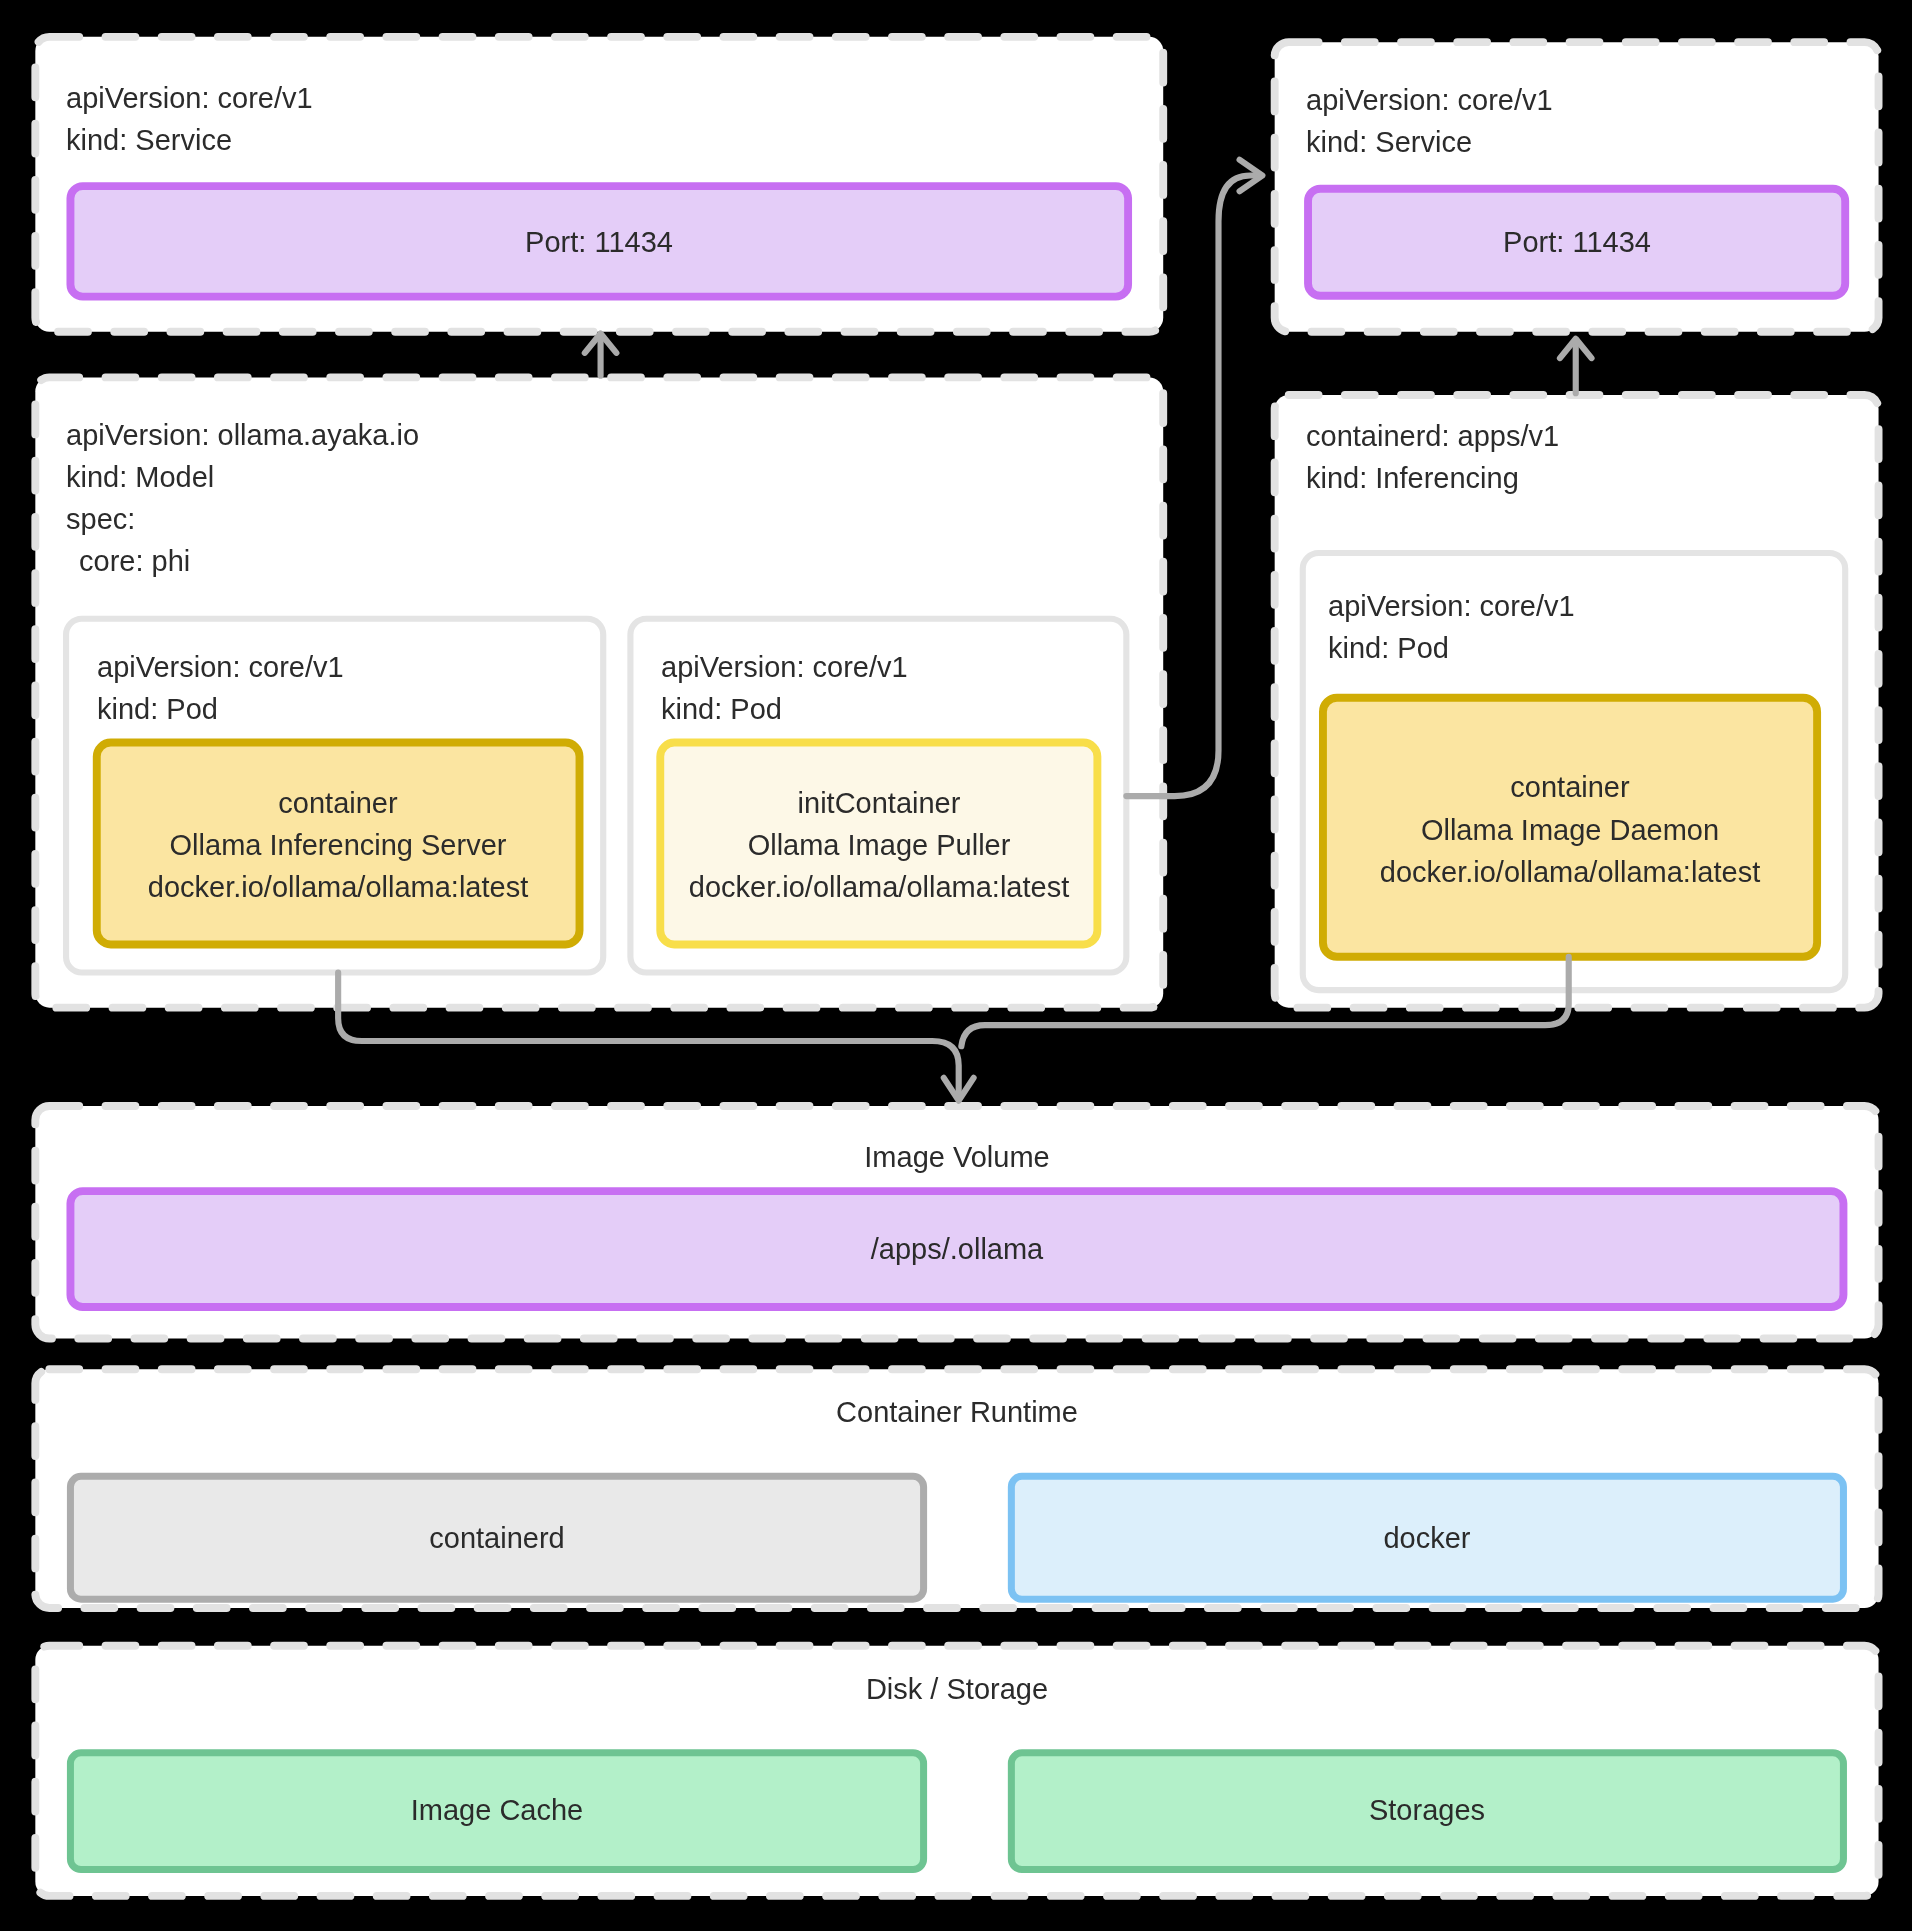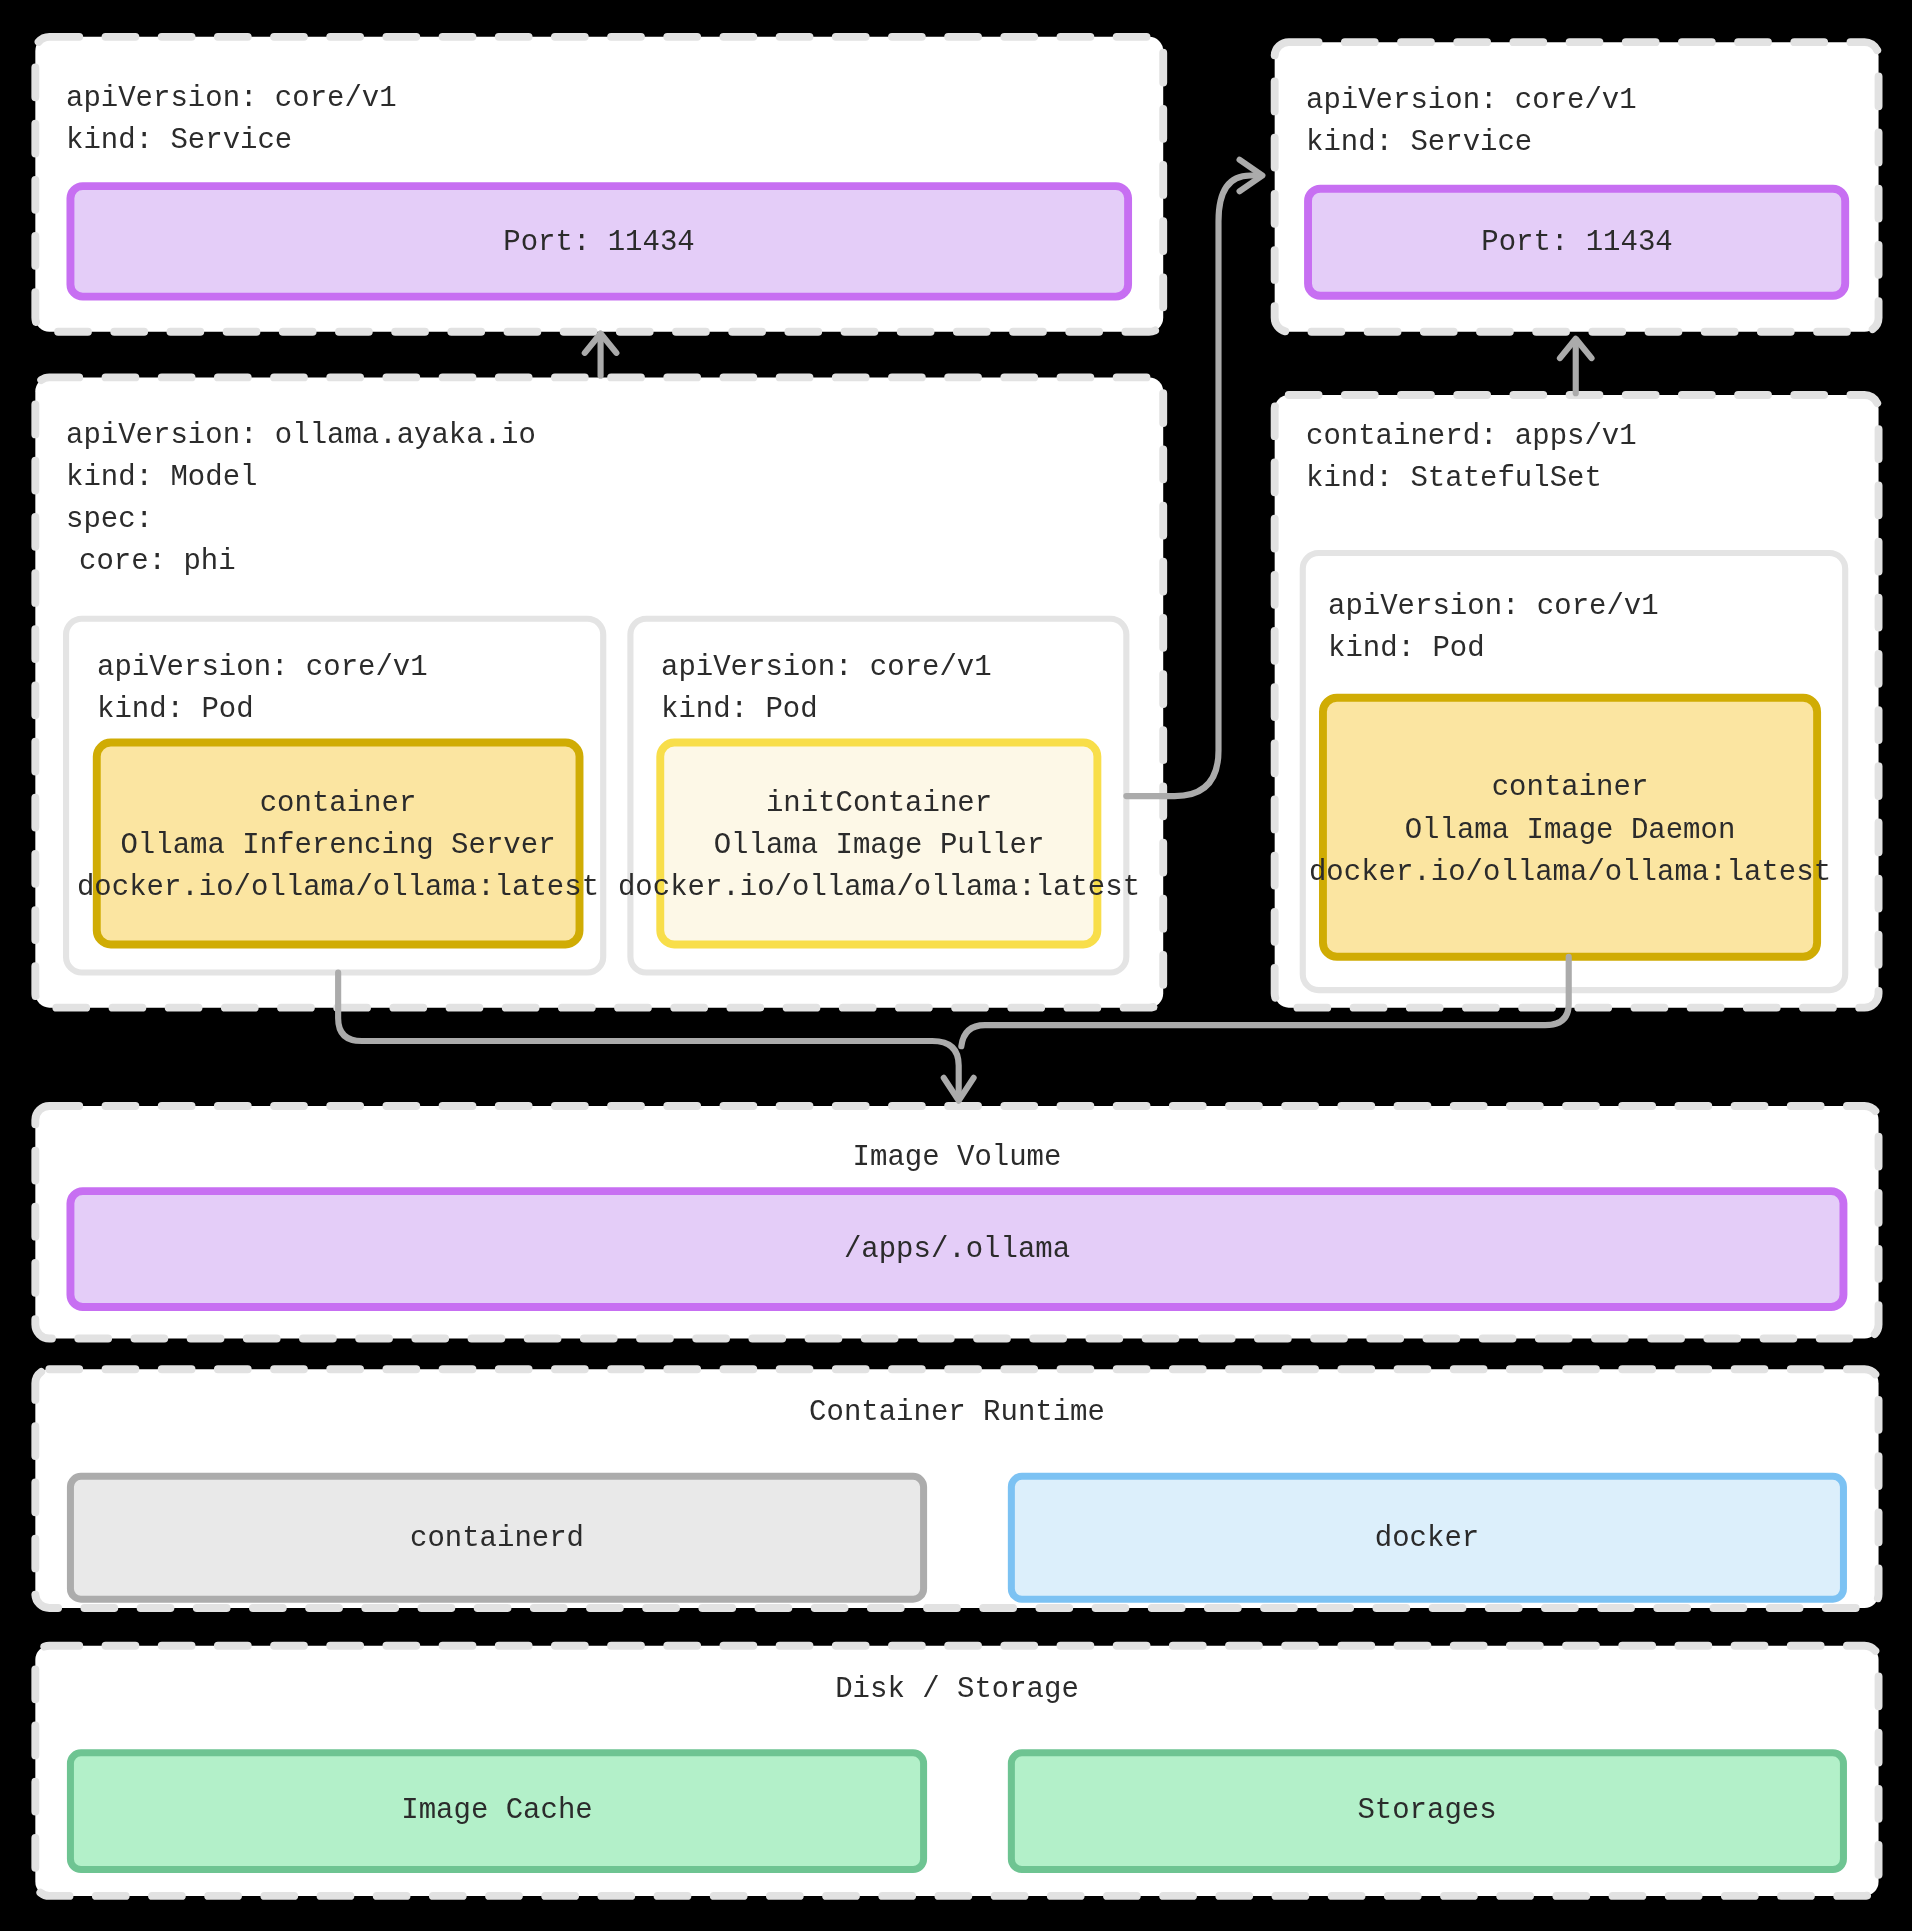--- a/index.html
+++ b/index.html
@@ -3,21 +3,21 @@
 <meta charset="utf-8">
 <style>
   html,body{margin:0;padding:0;}
   body{
     width:1913px;height:1931px;
     background:#000;
     position:relative;
     overflow:hidden;
     font-family:"Liberation Sans", sans-serif;
   }
-  #stage{position:absolute;left:0;top:0;width:1913px;height:1377px;font-family:Liberation Mono, monospace;}
+  #stage{position:absolute;left:0;top:0;width:1913px;height:1377px;}
   svg#shapes{position:absolute;left:0;top:0;}
   .t{
     position:absolute;
     font-size:29px;
     line-height:1;
     color:#2b2b2b;
     white-space:nowrap;
     transform:translateY(-50%);
   }
   .tc{transform:translate(-50%,-50%);}
@@ -103,21 +103,21 @@
   <div class="t tc" style="left:338px;top:845px">Ollama Inferencing Server</div>
   <div class="t tc" style="left:338px;top:887px">docker.io/ollama/ollama:latest</div>
 
   <div class="t" style="left:661px;top:667px">apiVersion: core/v1</div>
   <div class="t" style="left:661px;top:709px">kind: Pod</div>
   <div class="t tc" style="left:879px;top:803px">initContainer</div>
   <div class="t tc" style="left:879px;top:845px">Ollama Image Puller</div>
   <div class="t tc" style="left:879px;top:887px">docker.io/ollama/ollama:latest</div>
 
   <div class="t" style="left:1306px;top:436px">containerd: apps/v1</div>
-  <div class="t" style="left:1306px;top:478px">kind: StatefulSet</div>
+  <div class="t" style="left:1306px;top:478px">kind: Inferencing</div>
   <div class="t" style="left:1328px;top:606px">apiVersion: core/v1</div>
   <div class="t" style="left:1328px;top:648px">kind: Pod</div>
   <div class="t tc" style="left:1570px;top:787px">container</div>
   <div class="t tc" style="left:1570px;top:830px">Ollama Image Daemon</div>
   <div class="t tc" style="left:1570px;top:872px">docker.io/ollama/ollama:latest</div>
 
   <div class="t tc" style="left:957px;top:1157px">Image Volume</div>
   <div class="t tc" style="left:957px;top:1249px">/apps/.ollama</div>
 
   <div class="t tc" style="left:957px;top:1412px">Container Runtime</div>

